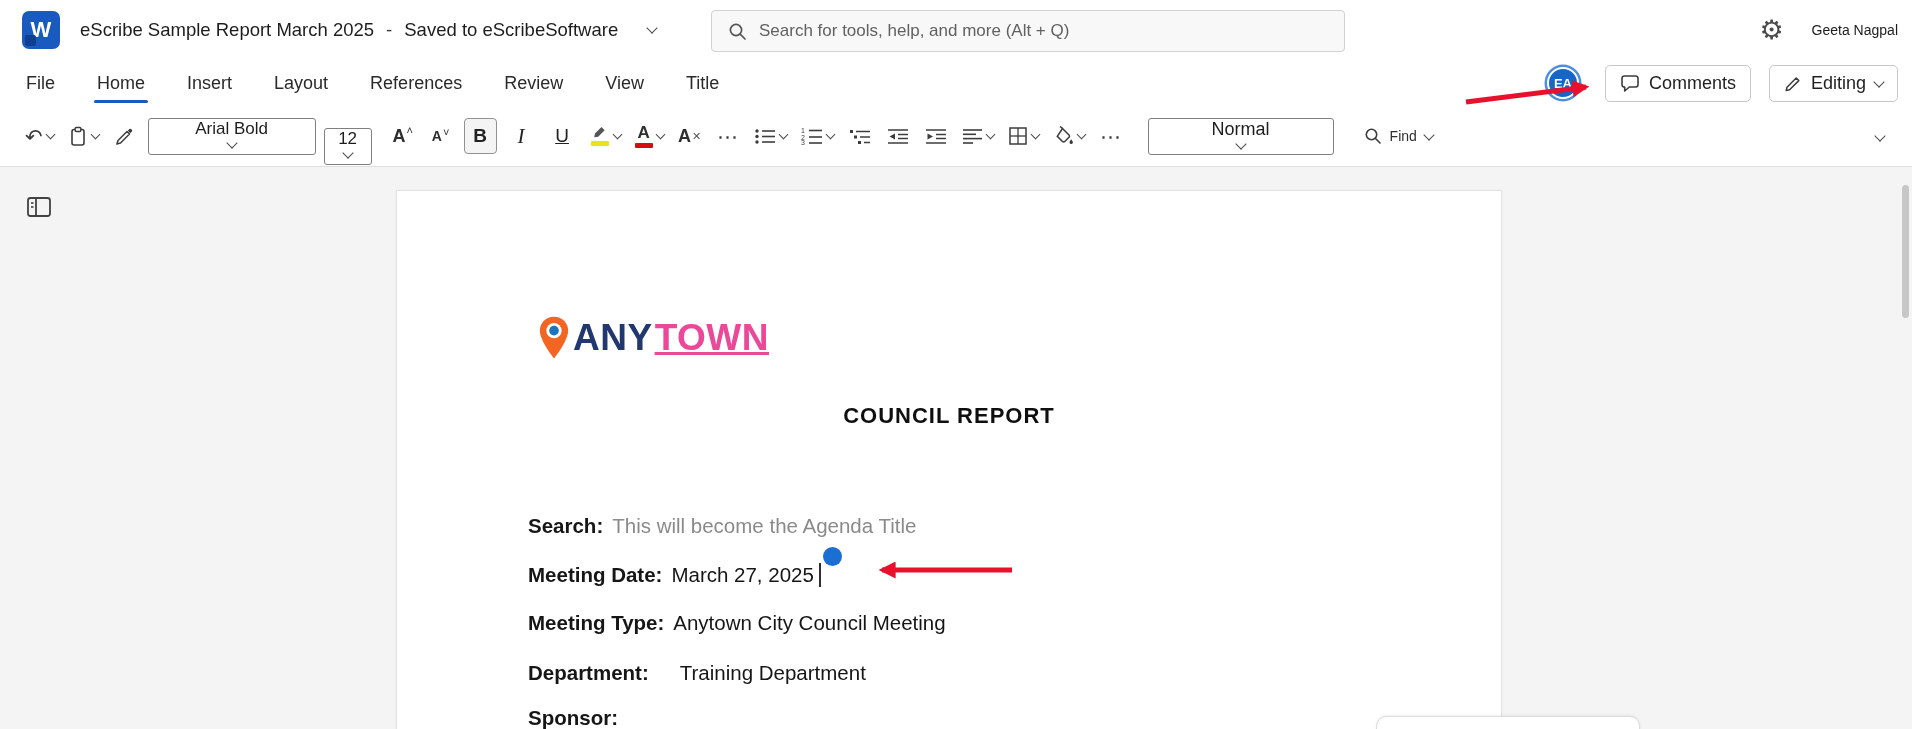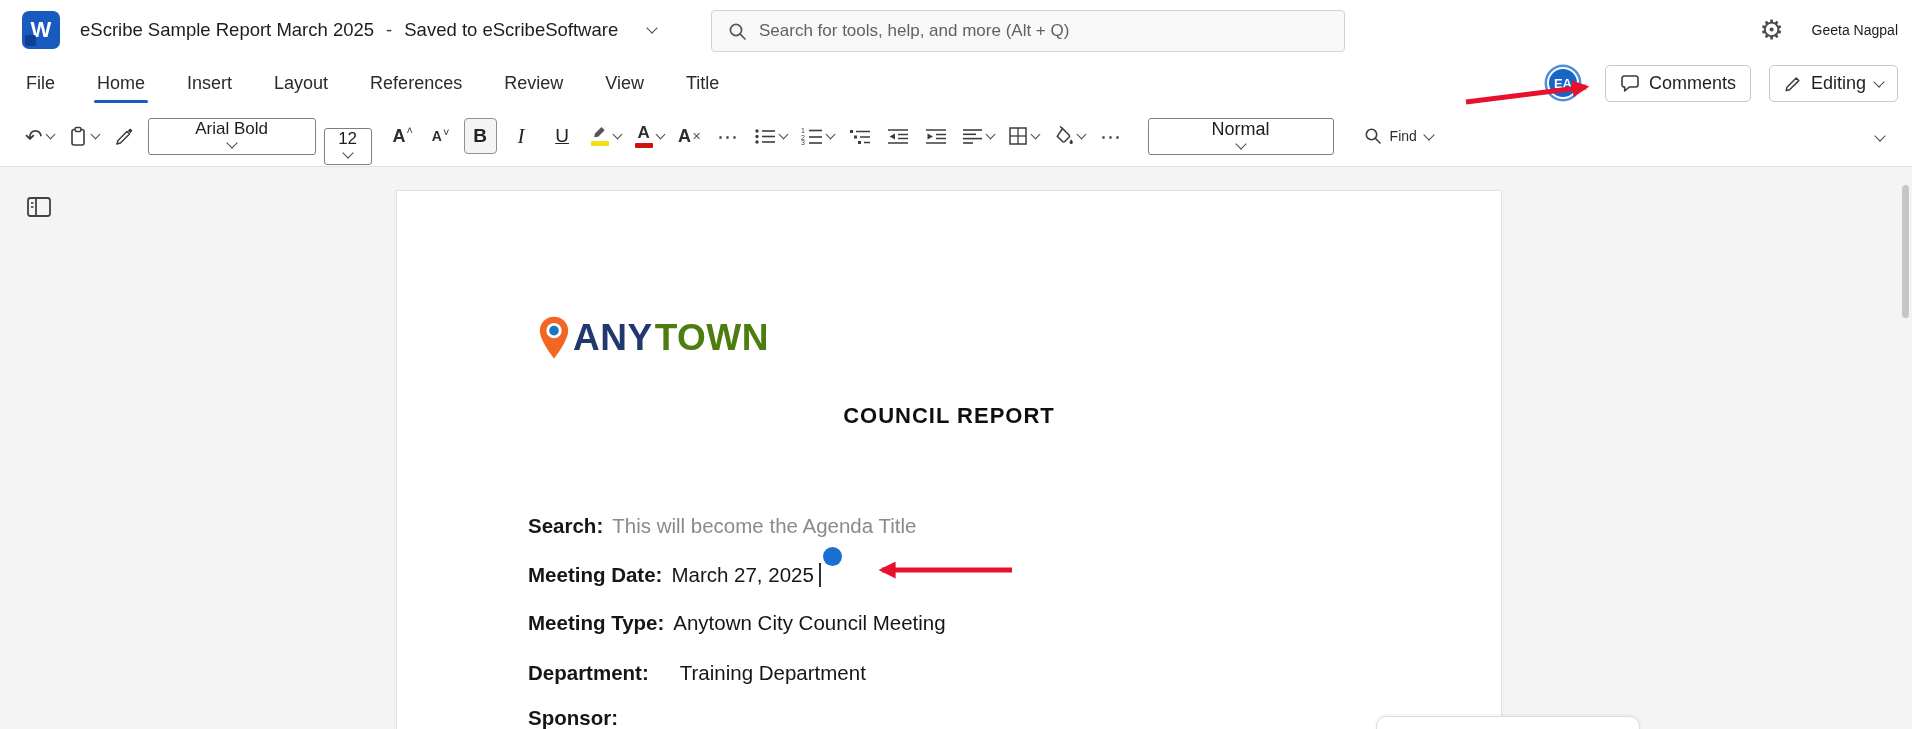--- a/index.html
+++ b/index.html
@@ -124,21 +124,21 @@
     display: flex; align-items: center; justify-content: center; border-radius: 6px;
     cursor: pointer; background: transparent;
   }
   .page {
     position: absolute; left: 396px; top: 190px; width: 1106px; height: 560px;
     background: #fff; border: 1px solid #e2e2e2; box-shadow: 0 1px 3px rgba(0,0,0,0.05);
   }
   .logo { position: absolute; left: 140px; top: 124px; display: flex; align-items: center; gap: 2px; }
   .logo-text { font-size: 37px; font-weight: bold; letter-spacing: 0.5px; }
   .logo-any { color: #21386e; }
-  .logo-town { color: #4d7c0f; }
+  .logo-town { color: #ec4899; text-decoration: underline; }
   .doc-heading {
     position: absolute; left: 0; right: 0; top: 212px; text-align: center;
     font-size: 22px; font-weight: bold; color: #0f0f0f; letter-spacing: 1px;
   }
   .field { position: absolute; left: 131px; font-size: 20.5px; color: #161616; white-space: nowrap; }
   .field .lbl { font-weight: bold; margin-right: 9px; }
   .f-title   { top: 323px; }
   .f-date    { top: 372px; }
   .f-type    { top: 420px; }
   .f-dept    { top: 470px; }

